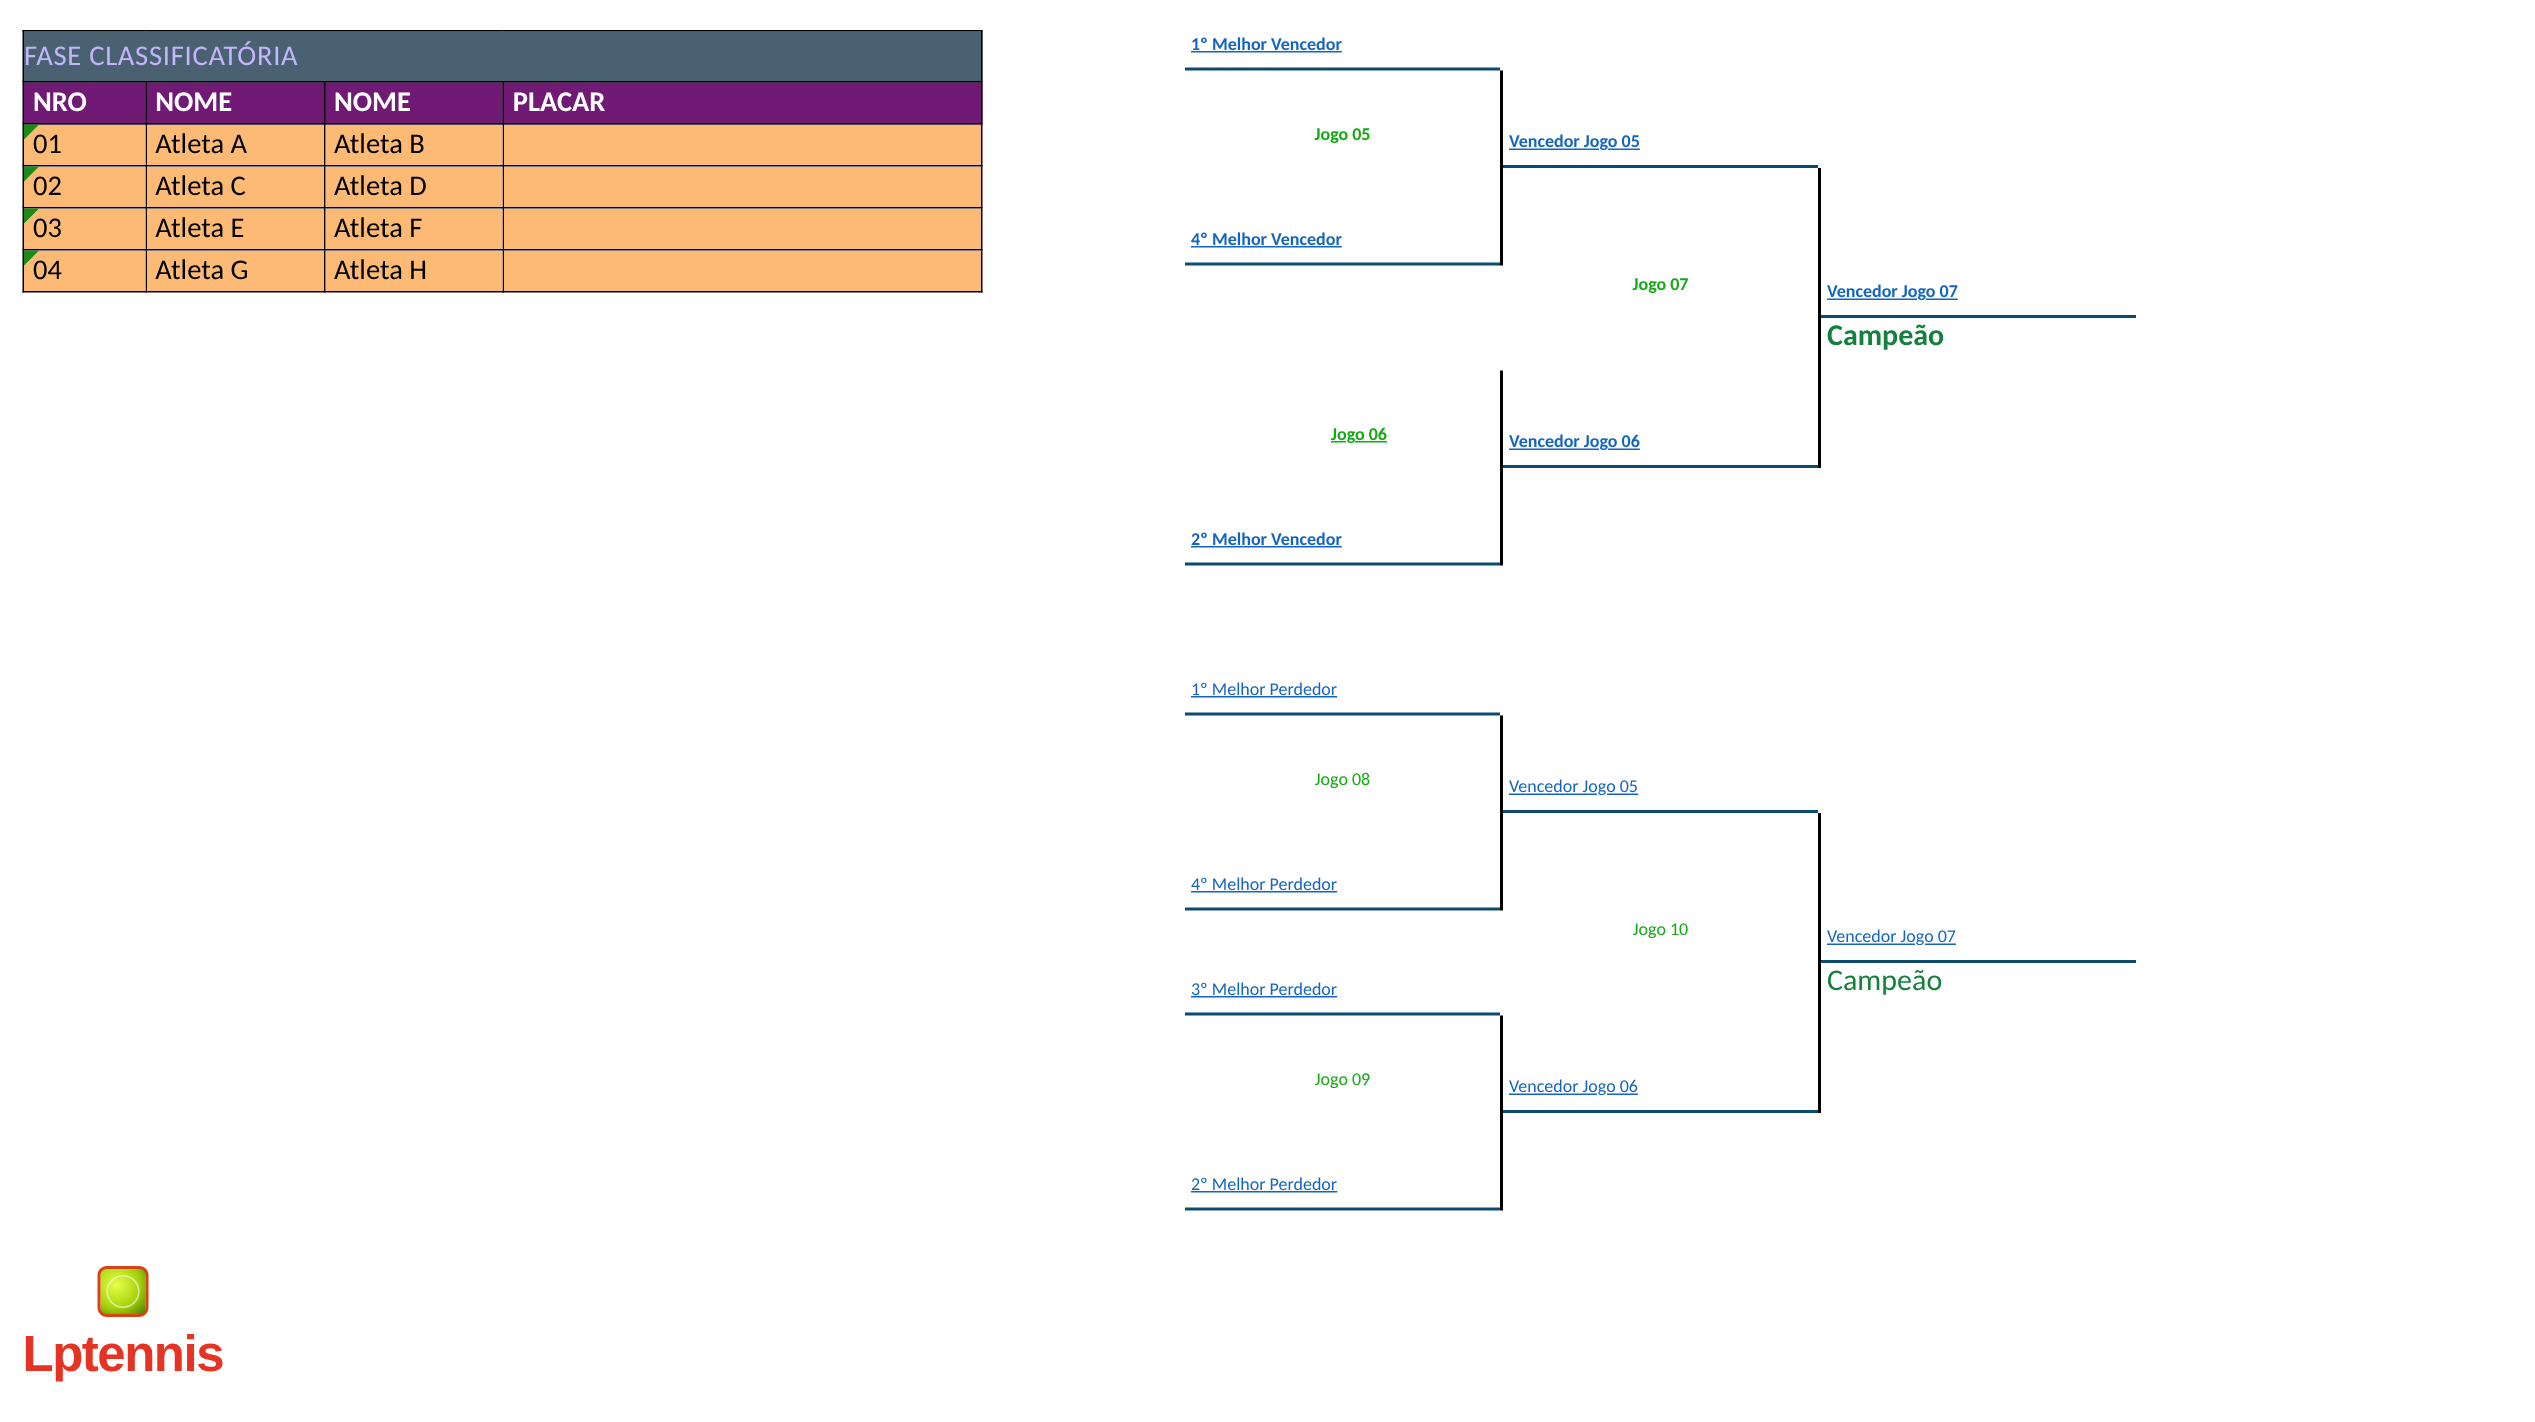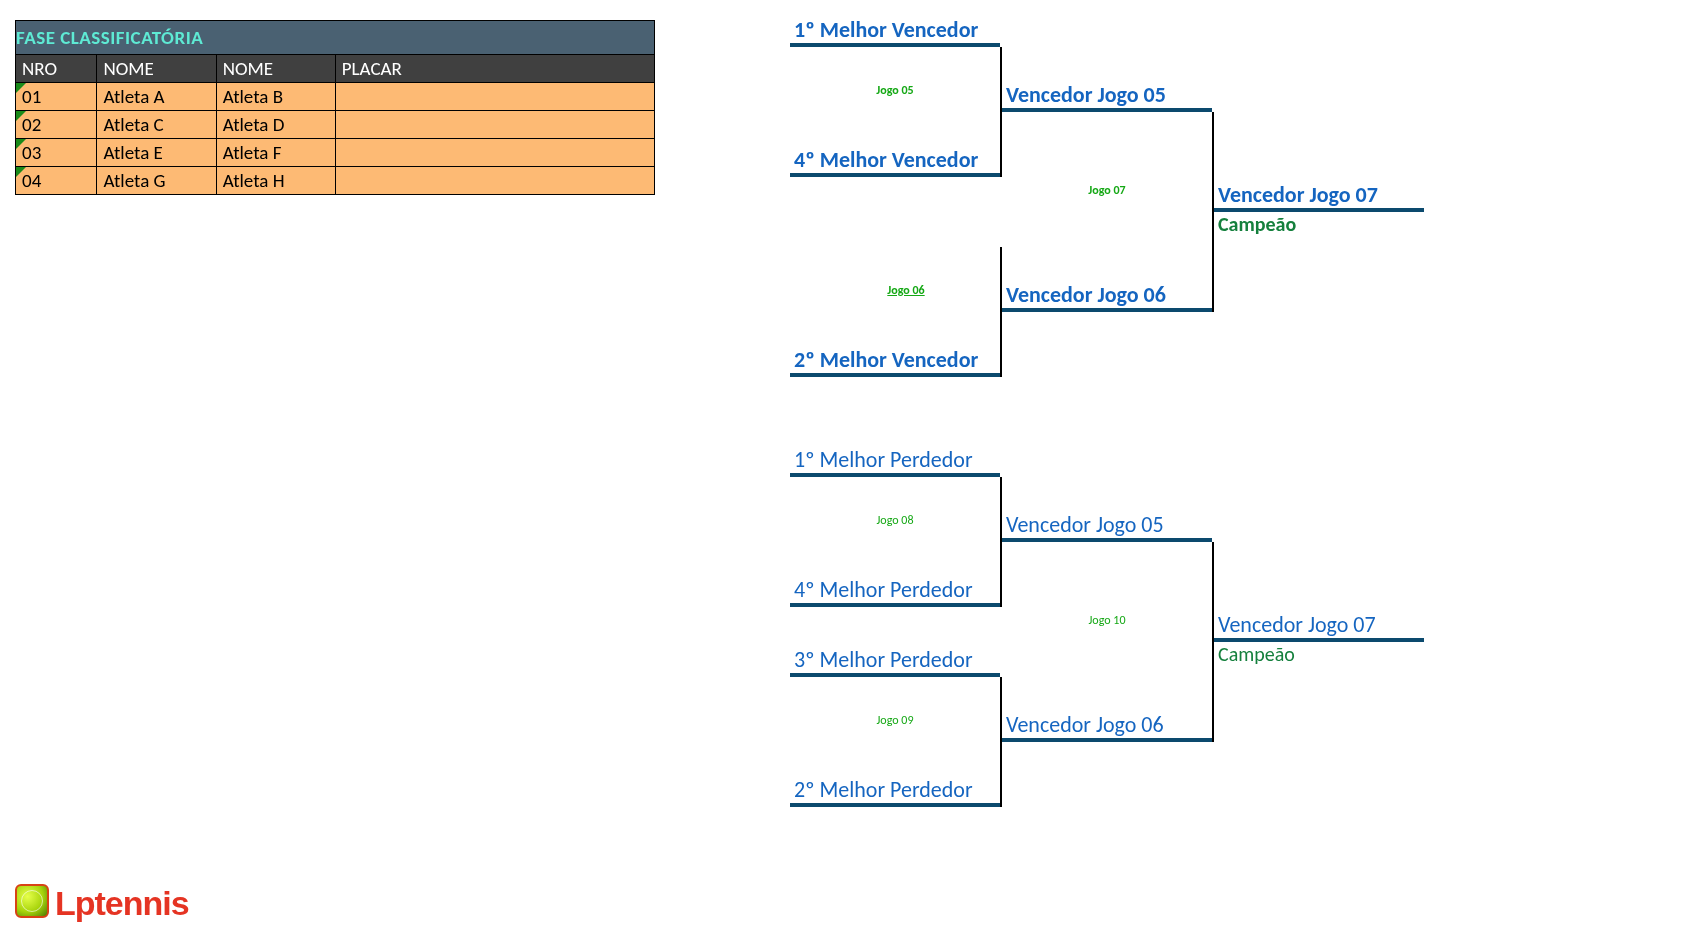--- a/index.html
+++ b/index.html
@@ -21,30 +21,30 @@
     margin-left: 5px;
   }
   .clf-table th, .clf-table td {
     border: 1px solid #000;
     padding: 2px 6px;
     text-align: left;
     font-size: 19px;
   }
   .clf-title {
     background: #4a6172;
-    color: #5eead4;
+    color: #c4b5fd;
     text-align: center;
-    font-weight: 700;
+    font-weight: 400;
     padding: 5px 0 !important;
     letter-spacing: .5px;
   }
   .clf-head th {
-    background: #404040;
+    background: #701a75;
     color: #fff;
-    font-weight: 400;
+    font-weight: 700;
   }
   .col-nro   { width: 85px; }
   .col-nome1 { width: 125px; }
   .col-nome2 { width: 125px; }
   .col-placar{ width: 345px; }
   .clf-table td { background: #fdba74; height: 28px; position: relative; }
   .tri::before{
     content:"";
     position:absolute;
     top:0;left:0;
@@ -56,27 +56,28 @@
     position:absolute;
     top:15px;
     left:790px;
     width:880px;
     height:910px;
   }
   .slot{
     position:absolute;
     width:210px;
     height:32px;
-    border-bottom:4px solid #0c4a6e;
+    border-bottom:2px solid #0c4a6e;
     font-weight:bold;
     color:#1565c0;
-    font-size:22px;
+    font-size:12px;
     padding-left:4px;
     line-height:30px;
     white-space:nowrap;
+    text-decoration:underline;
   }
   .slot.thin{ font-weight:400; }
   .conn{
     position:absolute;
     border-right:2px solid #000;
     width:0;
   }
   .game-label{
     position:absolute;
     color:#15a815;
@@ -93,21 +94,23 @@
     font-size:20px;
     padding-left:4px;
   }
   .final-label.thin{ font-weight:400; }
   
   .logo{
     position:absolute;
     left:15px;
     bottom:25px;
     display:flex;
+    align-items:center;
     gap:6px;
+    flex-direction:column;
   }
   .ball{
     width:34px; height:34px;
     border-radius:6px;
     background:radial-gradient(circle at 35% 35%, #e6ff4a 0%, #a8d40c 55%, #4a7a00 100%);
     border:2px solid #d84315;
     position:relative;
   }
   .ball::after{
     content:"";

